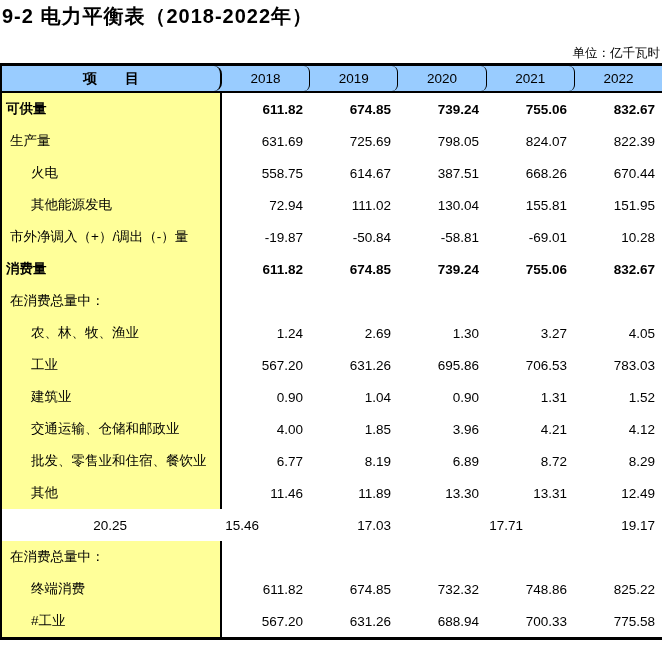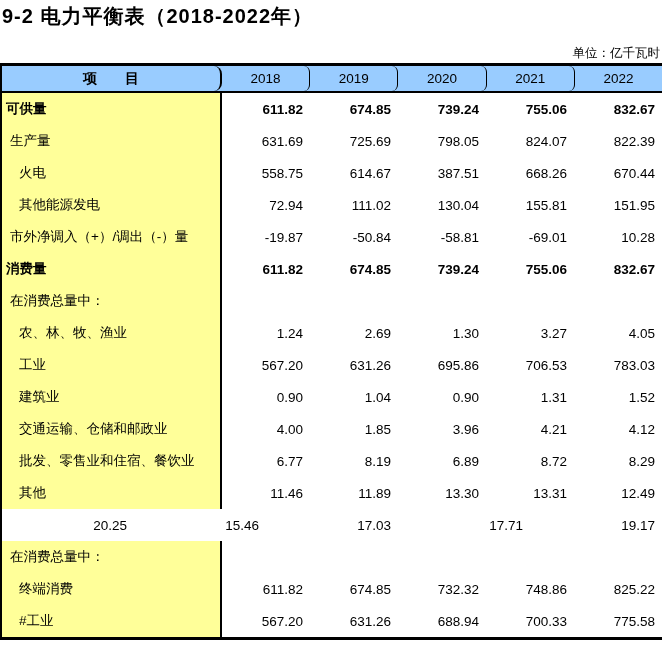--- a/index.html
+++ b/index.html
@@ -69,21 +69,21 @@
     flex:0 0 220px;
     background:var(--label-bg);
     border-right:2px solid var(--border);
     display:flex;align-items:center;
     font-size:13.5px;
     white-space:nowrap;
     overflow:hidden;
   }
   .row-label.ind0{padding-left:4px;}
   .row-label.ind1{padding-left:8px;}
-  .row-label.ind2{padding-left:17px;}
+  .row-label.ind2{padding-left:29px;}
   .cell{
     flex:1 1 0;
     display:flex;align-items:center;justify-content:flex-end;
     padding-right:7px;
     font-size:13.5px;
     font-variant-numeric:tabular-nums;
   }
   .row.bold .row-label,
   .row.bold .cell{font-weight:bold;}
 </style>

